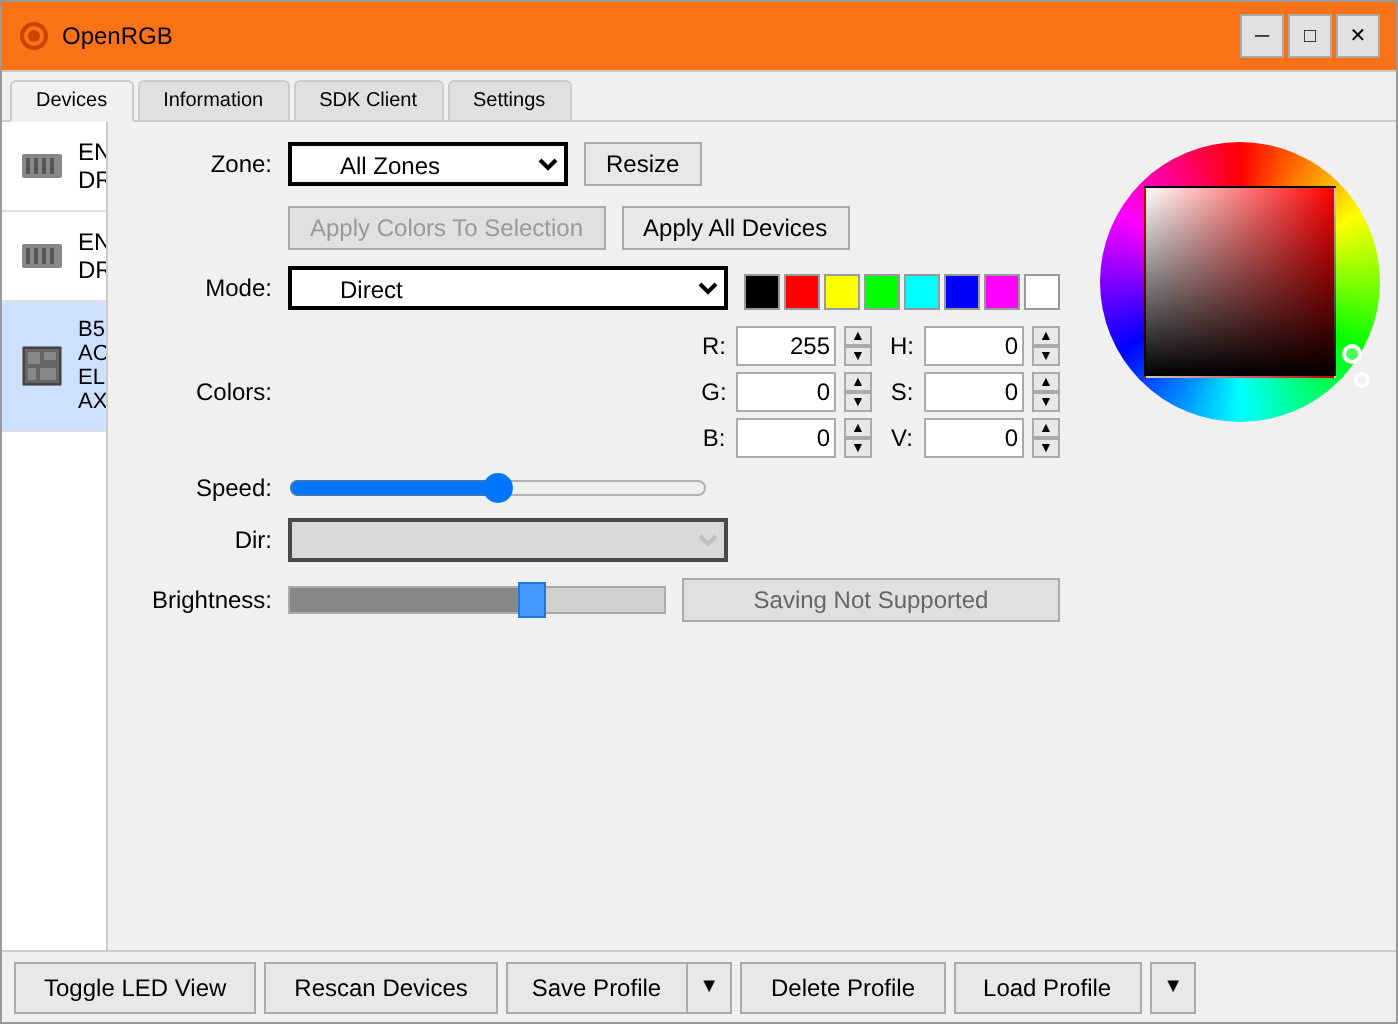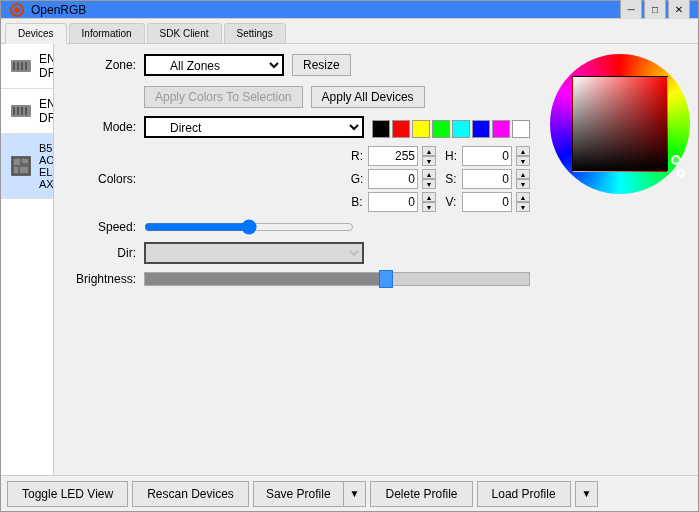--- a/index.html
+++ b/index.html
@@ -13,22 +13,22 @@
     }
     .window {
       width: 699px;
       height: 512px;
       background: #f0f0f0;
       border: 1px solid #999;
       display: flex;
       flex-direction: column;
     }
     .title-bar {
-      background: #3b82f6;
-      height: 18px;
+      background: #f97316;
+      height: 35px;
       display: flex;
       align-items: center;
       padding: 0 8px;
       border-bottom: 1px solid #ccc;
       justify-content: space-between;
     }
     .title-bar-left {
       display: flex;
       align-items: center;
       gap: 6px;
@@ -539,20 +539,23 @@
           <option></option>
         </select>
       </div>
 
       <div class="row">
         <span class="row-label">Brightness:</span>
         <div class="brightness-track" style="width:210px; height:14px; position:relative; background:#d0d0d0; border:1px solid #aaa;">
           <div class="brightness-fill" style="position:absolute;left:0;top:0;bottom:0;width:62%;background:#888;"></div>
           <div class="brightness-indicator" style="position:absolute;width:14px;height:18px;background:#4499ff;border:1px solid #2277dd;top:-3px;left:61%;"></div>
         </div>
+        <div class="saving-not-supported" style="width:150px; height:22px; background:#e0e0e0; border:1px solid #aaa; display:flex; align-items:center; justify-content:center; color:#666; font-size:12px;">
+          <span>Saving Not Supported</span>
+        </div>
       </div>
     </div>
 
     <div class="right-panel">
       <div class="color-wheel-container">
         <div class="color-wheel"></div>
         <div class="color-square">
           <div class="color-cursor" style="position:absolute; width:8px; height:8px; border-radius:50%; border:2px solid white; bottom:6px; right:4px; transform:none;"></div>
         </div>
         <div class="wheel-cursor" style="position:absolute; width:10px; height:10px; border-radius:50%; border:2px solid white; bottom:24px; right:4px; background:rgba(255,255,255,0.3);"></div>

